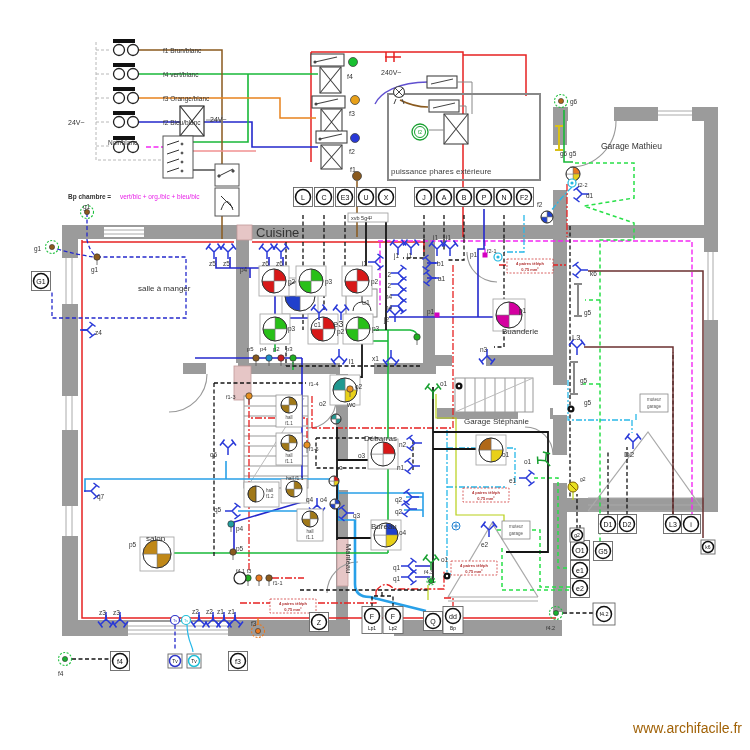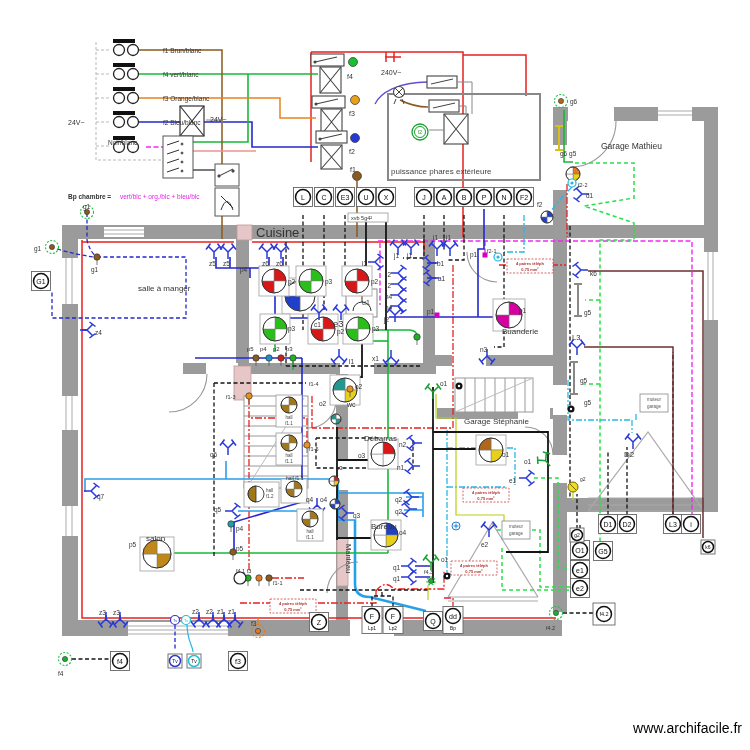--- a/index.html
+++ b/index.html
@@ -1,20 +1,20 @@
 <!DOCTYPE html>
 <html><head>
 <meta charset="utf-8">
 <style>
   html,body{margin:0;padding:0;background:#fff;}
   .stage{position:relative;width:750px;height:750px;background:#fff;overflow:hidden;
          font-family:"Liberation Sans", sans-serif;}
   svg{position:absolute;left:0;top:0;}
   svg text{font-family:"Liberation Sans", sans-serif;}
-  .watermark{position:absolute;right:8px;bottom:14px;font-size:14px;color:#000000;
+  .watermark{position:absolute;right:8px;bottom:14px;font-size:14px;color:#a16207;
              font-family:"Liberation Sans", sans-serif;}
 </style>
 </head>
 <body>
 
 <div class="stage">
 <svg id="plan" width="750" height="750" viewBox="0 0 750 750">
 
   <g fill="#9b9b9b" stroke="none">
     <rect x="62" y="225" width="16" height="410"></rect>

